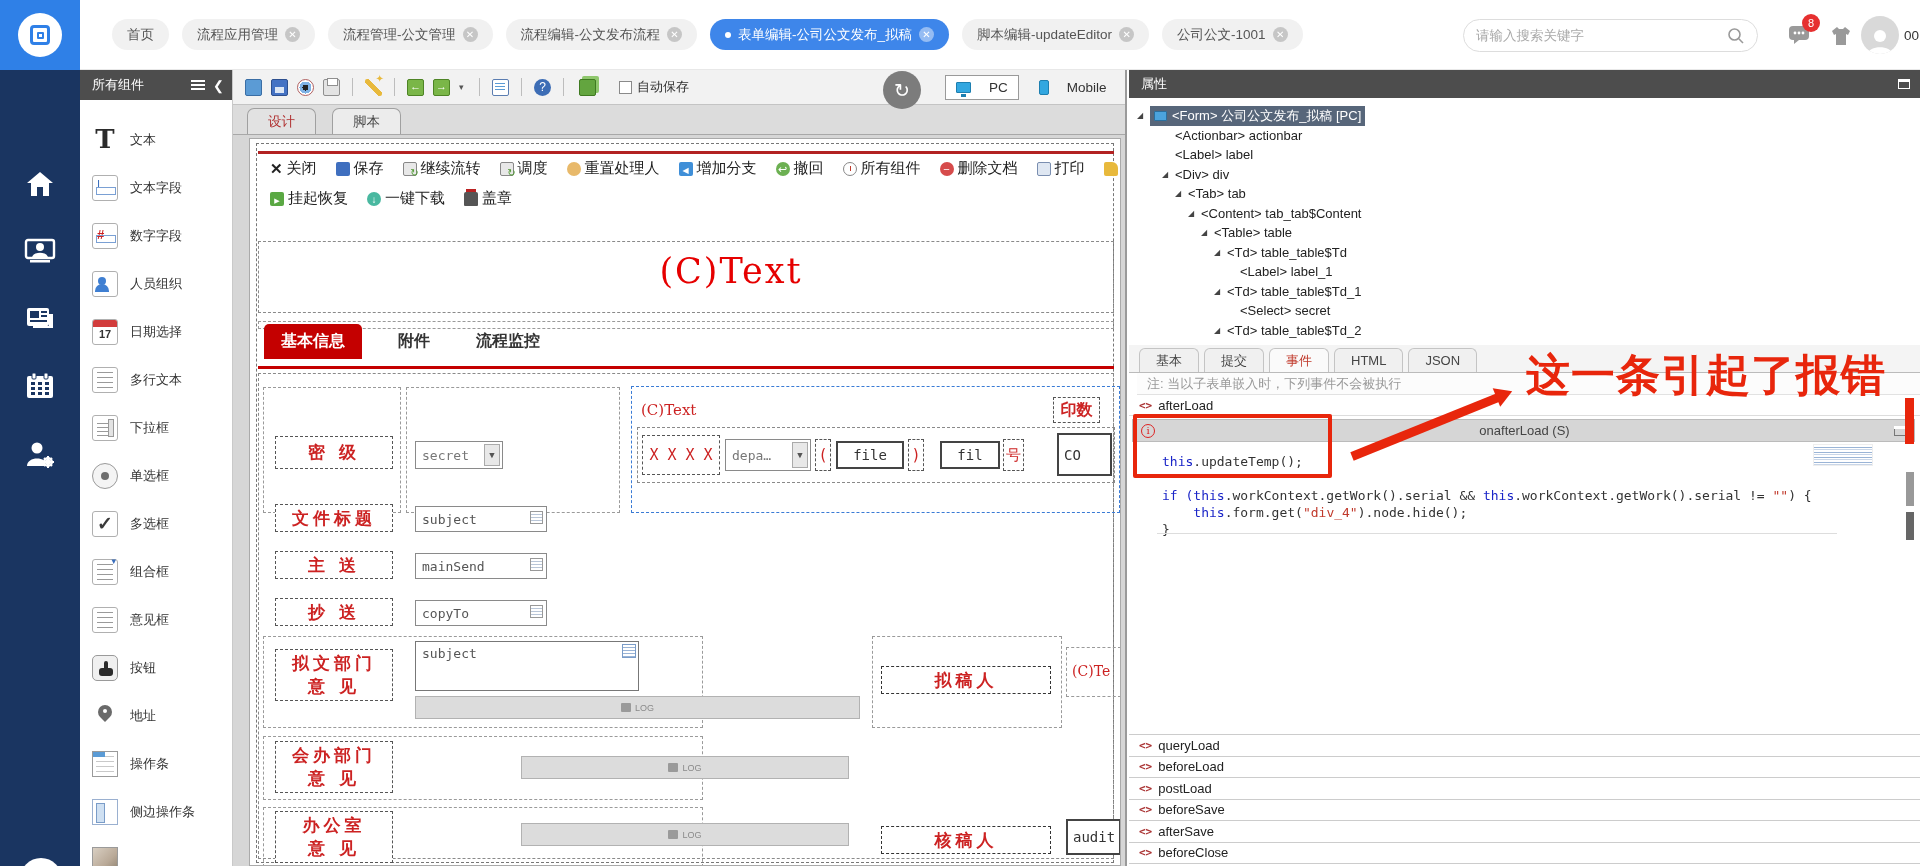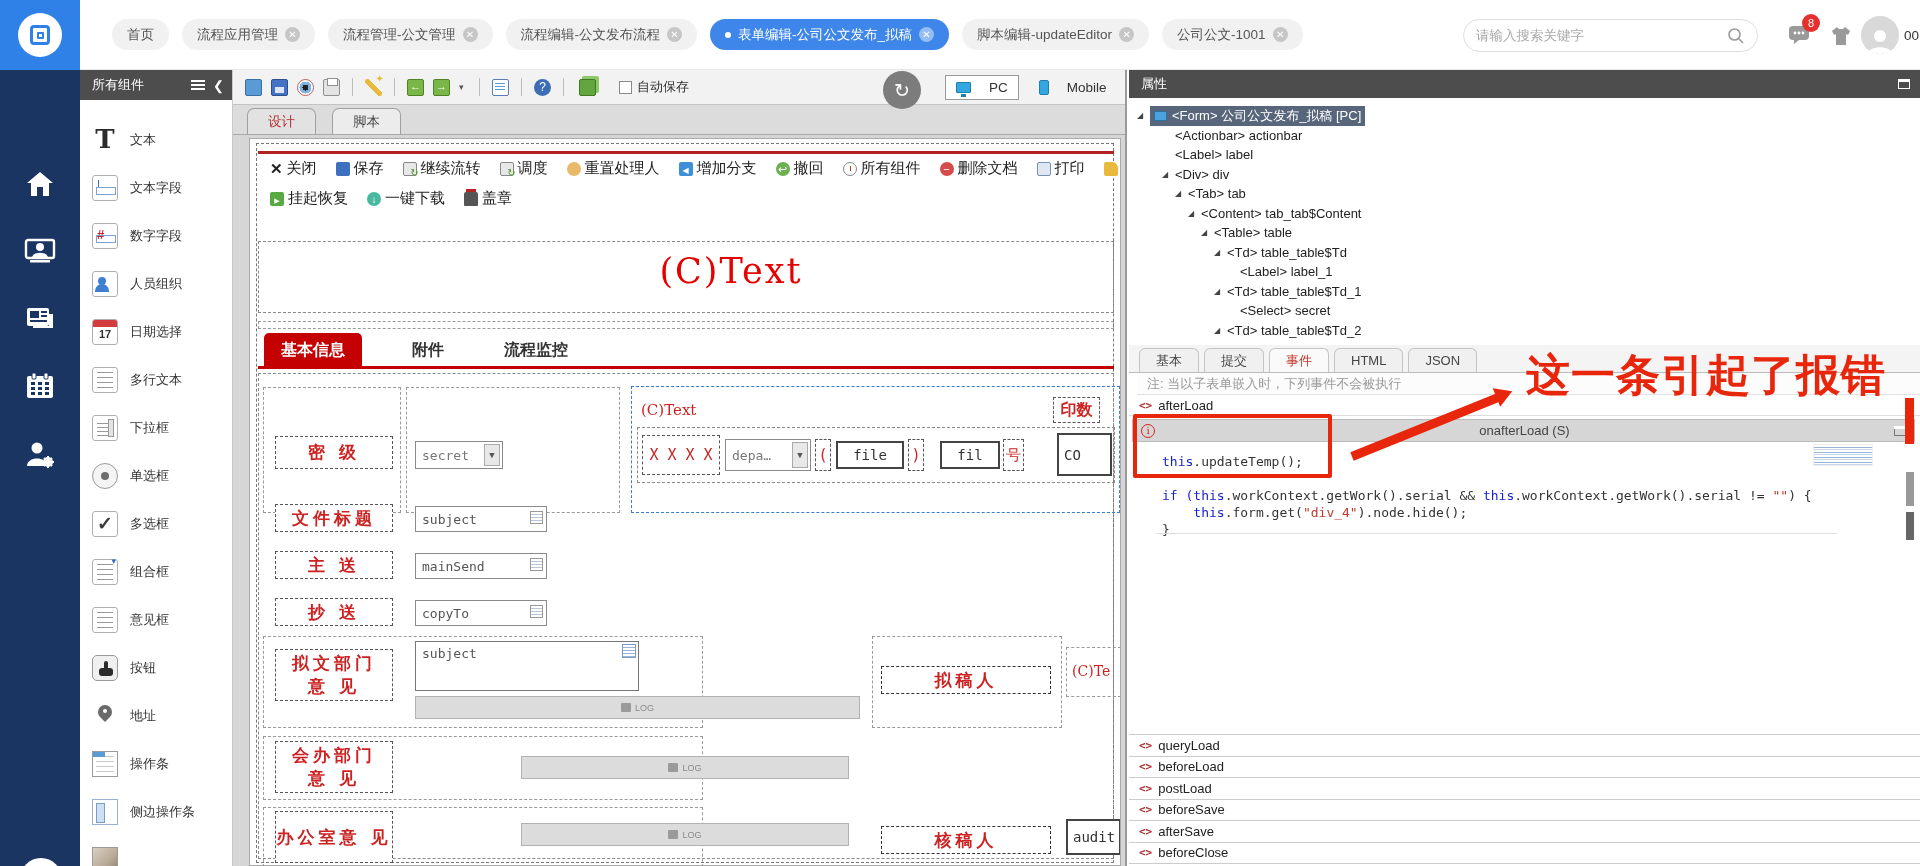--- a/index.html
+++ b/index.html
@@ -128,21 +128,21 @@
   .ai-urge { background:#e8b93c; border-radius:2px 6px 2px 2px; }
   .ai-resume { background:#5aa843; }
   .ai-resume::after { content:"\25B6"; font-size:7px; }
   .ai-down { background:#49b8a0; border-radius:50%; }
   .ai-down::after { content:"\2193"; font-size:10px; }
   .ai-stamp { background:#555; border-radius:2px 2px 1px 1px; }
   .ai-stamp::after { content:""; position:absolute; left:2px; top:-3px; width:10px; height:3px; background:#b22; }
   .title-box { position:absolute; left:8px; top:102px; width:856px; height:72px; border:1px dashed #8a8a8a; }
   .form-title { position:absolute; left:0; top:112px; width:872px; text-align:center; font-family:"DejaVu Serif", serif; font-size:35px; color:#e60000; letter-spacing:2px; padding-left:90px; }
   .thin-strip { position:absolute; left:8px; top:182px; width:856px; height:8px; border:1px dashed #9a9a9a; }
-  .ftabs { position:absolute; left:14px; top:194px; display:flex; align-items:flex-end; gap:40px; }
+  .ftabs { position:absolute; left:14px; top:185px; display:flex; align-items:flex-end; gap:26px; }
   .ftab { font-family:"DejaVu Serif", serif; font-size:16px; font-weight:bold; color:#333; padding:7px 10px; }
   .ftab.active { background:#c40000; color:#fff; border-radius:5px 5px 0 0; padding:7px 17px; }
   .ftab-underline { position:absolute; left:8px; top:227px; width:856px; height:3px; background:#c40000; }
   .content-outline { position:absolute; left:8px; top:234px; width:856px; height:486px; border:1px dashed #8a8a8a; }
   .cell { position:absolute; border:1px dashed #9a9a9a; }
   .flabel { position:absolute; border:1px dashed #555; color:#cc2222; font-family:"DejaVu Serif", serif; font-weight:bold; font-size:17px; display:flex; align-items:center; justify-content:center; letter-spacing:4px; background:#fff; }
   .fselect { position:absolute; border:1px solid #8a8a8a; background:#fff; display:flex; align-items:center; font-family:"DejaVu Sans Mono", monospace; font-size:13px; color:#777; padding-left:6px; }
   .fselect .dd { position:absolute; right:2px; top:2px; bottom:2px; width:16px; background:#e8e8e8; border:1px solid #aaa; color:#555; font-size:9px; display:flex; align-items:center; justify-content:center; }
   .finput { position:absolute; border:1px solid #8a8a8a; background:#fff; display:flex; align-items:center; font-family:"DejaVu Sans Mono", monospace; font-size:13px; color:#555; padding-left:6px; }
   .finput .mini { position:absolute; right:3px; top:4px; width:13px; height:13px; border:1px solid #999; background:repeating-linear-gradient(#fff 0 2px, #b9c6d8 2px 3px); }
@@ -576,21 +576,21 @@
       <div class="flabel" style="left:25px; top:602px; width:118px; height:52px; flex-direction:column; line-height:1.35;">
         <span>会办部门</span>
         <span>意  见</span>
       </div>
       <div class="logbar" style="left:271px; top:617px; width:328px;">
           <span class="lic"></span>
           <span>LOG</span>
         </div>
 
       <div class="cell" style="left:13px; top:668px; width:440px; height:60px;"></div>
-      <div class="flabel" style="left:25px; top:672px; width:118px; height:52px; flex-direction:row; line-height:1.35;">
+      <div class="flabel" style="left:25px; top:672px; width:118px; height:52px; flex-direction:column; line-height:1.35;">
         <span>办公室</span>
         <span>意  见</span>
       </div>
       <div class="logbar" style="left:271px; top:684px; width:328px;">
           <span class="lic"></span>
           <span>LOG</span>
         </div>
       <div class="flabel" style="left:631px; top:687px; width:170px; height:28px; border-color:#333;">核稿人</div>
       <div class="solidbox" style="left:816px; top:680px; width:55px; height:36px; justify-content:flex-start; padding-left:5px;">audit</div>
     </div>

